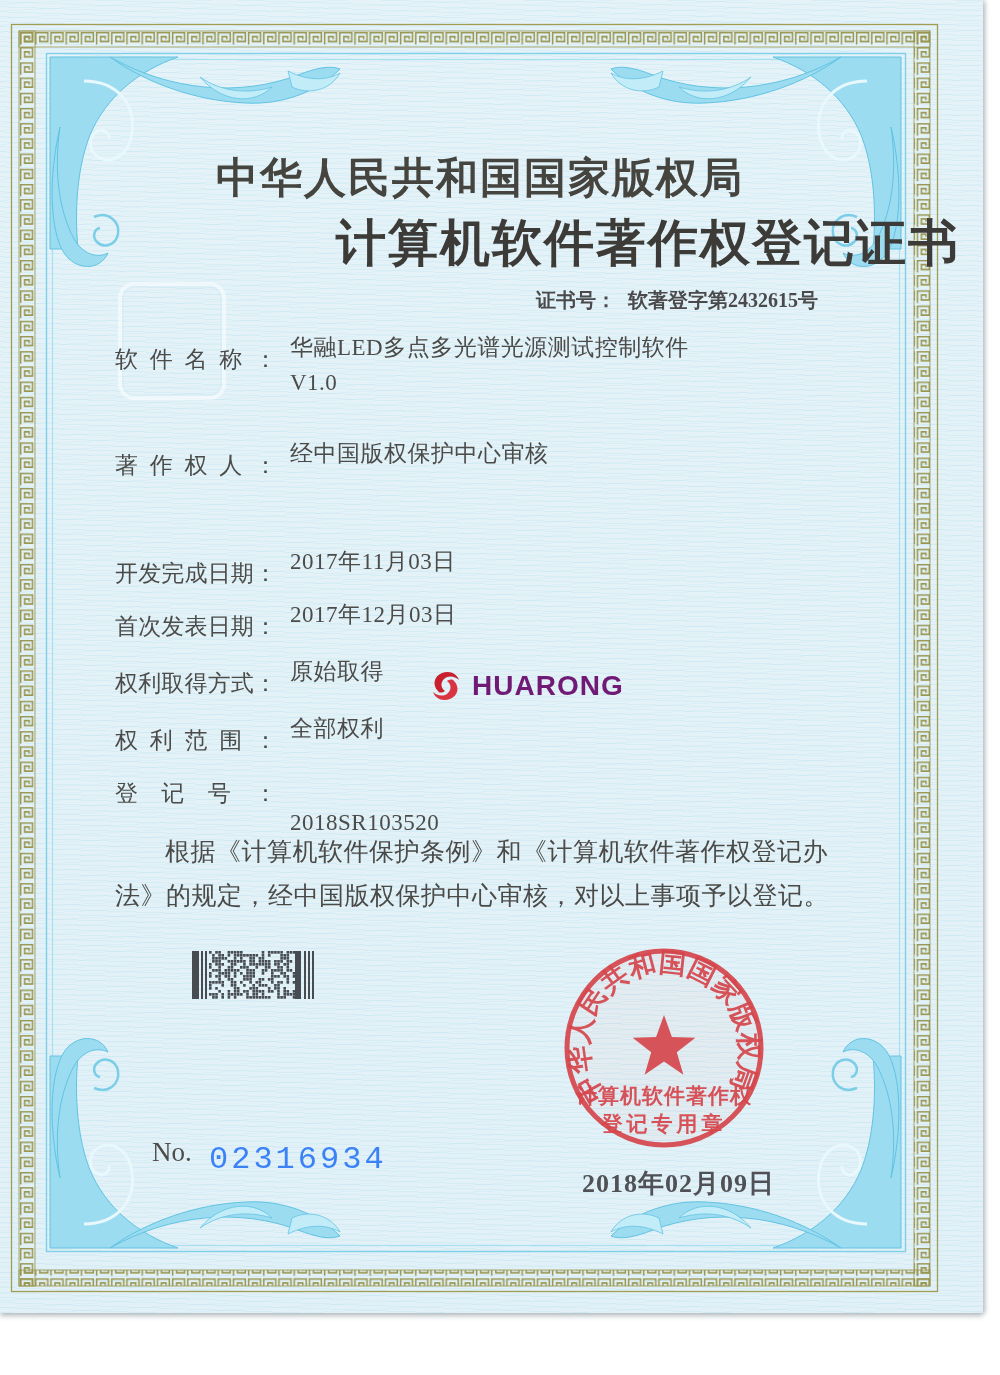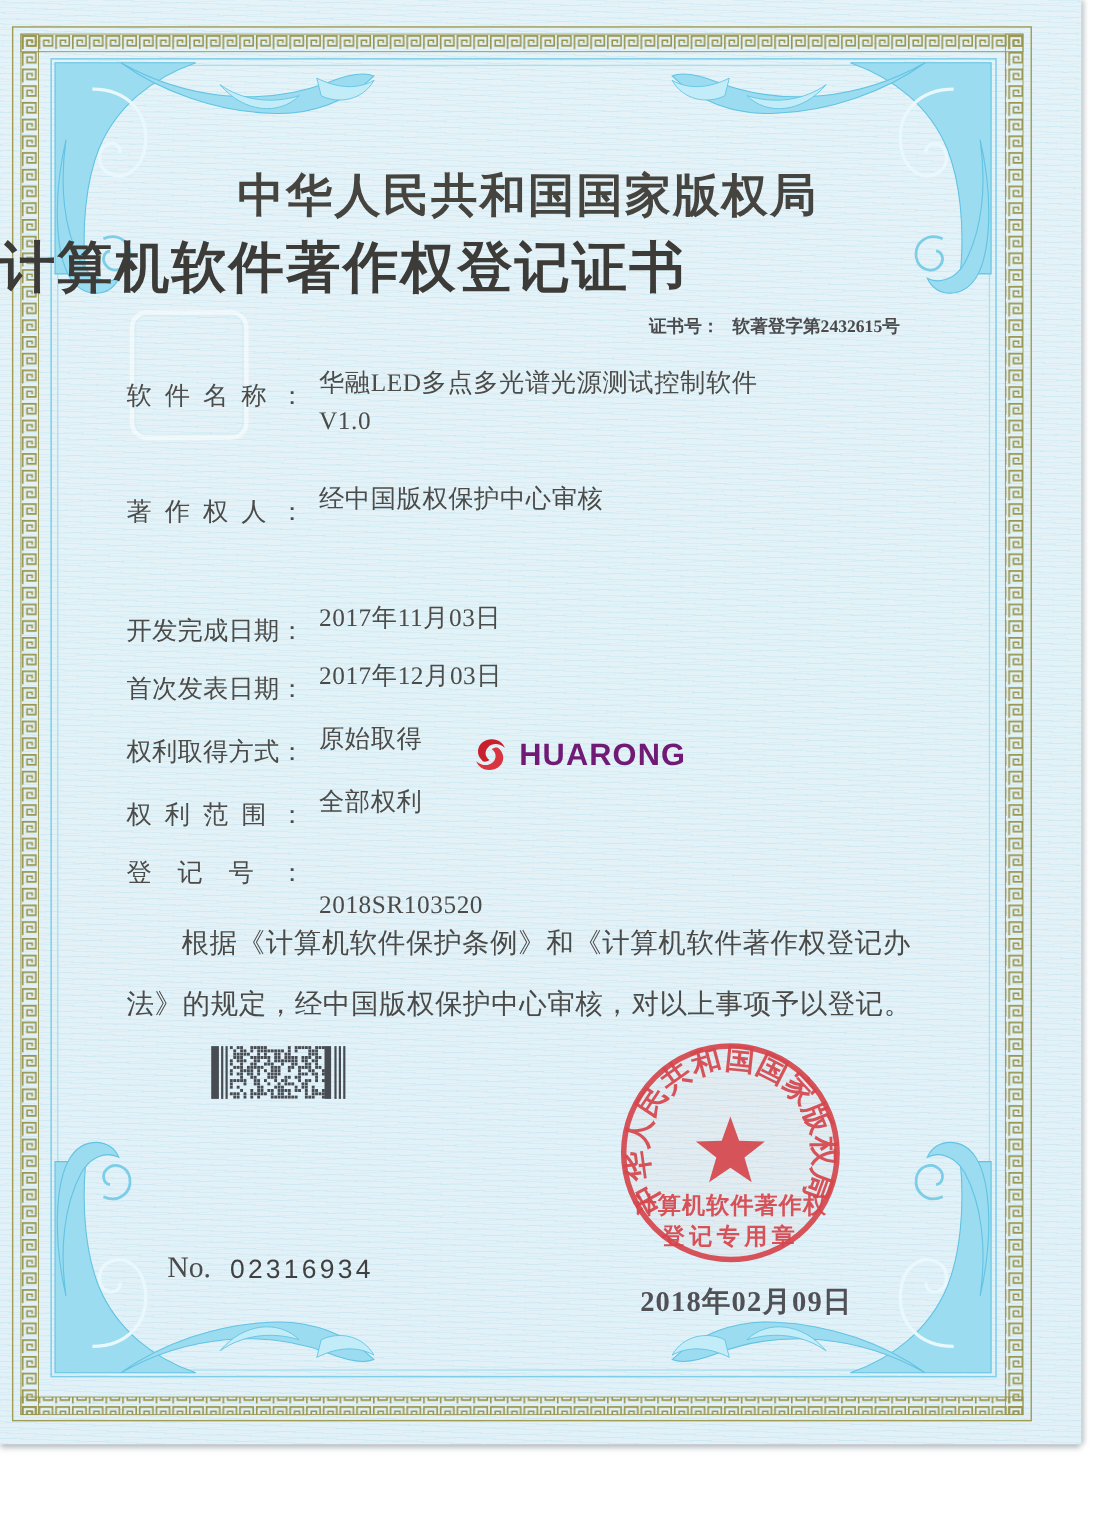--- a/index.html
+++ b/index.html
@@ -25,58 +25,58 @@
     box-shadow:inset 0 0 0 2px rgba(200,230,242,.35);
     opacity:.8;
   }
   
   .abs{position:absolute;}
   .authority{
     left:0;top:150px;width:960px;text-align:center;
     font-size:42px;font-weight:700;letter-spacing:2px;color:#45443f;
   }
   .cert-title{
-    left:0;top:210px;width:960px;text-align:left;
+    left:0;top:210px;width:960px;text-align:right;
     font-size:50px;font-weight:900;letter-spacing:2px;color:#3c3b37;
   }
   .cert-no{
     left:0;top:287px;width:818px;text-align:right;
-    font-size:16px;color:#4a4a4c;font-weight:600;
+    font-size:20px;color:#4a4a4c;font-weight:600;
   }
   .cert-no .gap{display:inline-block;width:12px;}
   .field-label{
     position:absolute;left:115px;width:162px;font-size:23px;color:#4b4b49;
     text-align:justify;text-align-last:justify;margin-top:12px;
   }
   .field-value{
     position:absolute;left:290px;font-size:23px;color:#4b4b49;letter-spacing:.5px;
     white-space:nowrap;
   }
   .statement{
     left:115px;top:830px;width:754px;
-    font-size:25px;line-height:56px;color:#4a4a48;text-indent:50px;letter-spacing:.5px;
+    font-size:25px;line-height:44px;color:#4a4a48;text-indent:50px;letter-spacing:.5px;
   }
   
   .logo{left:428px;top:668px;display:flex;align-items:center;gap:8px;}
   .logo-text{
     font-family:"Liberation Sans","DejaVu Sans",sans-serif;
     font-size:28px;font-weight:800;color:#701a75;letter-spacing:1px;
   }
   
   .barcode{left:185px;top:951px;}
   
   .seal-svg{left:540px;top:925px;}
   .seal-date{
     left:582px;top:1132px;font-size:26px;color:#505156;letter-spacing:1px;font-weight:600;margin-top:34px;
   }
   
   .serial-prefix{left:152px;top:1137px;font-size:27px;color:#4c4c4a;}
   .serial-number{
-    left:209px;top:1141px;font-size:24px;color:#404040;letter-spacing:3px;
-    font-family:Liberation Sans, sans-serif;
+    left:209px;top:1141px;font-size:32px;color:#3b82f6;letter-spacing:3px;
+    font-family:Liberation Mono, monospace;
   }
 </style>
 </head>
 <body>
 
 <div class="paper"></div>
 
 <div class="watermark"></div>
 
 <svg class="border-svg" width="1000" height="1375" viewBox="0 0 1000 1375">

